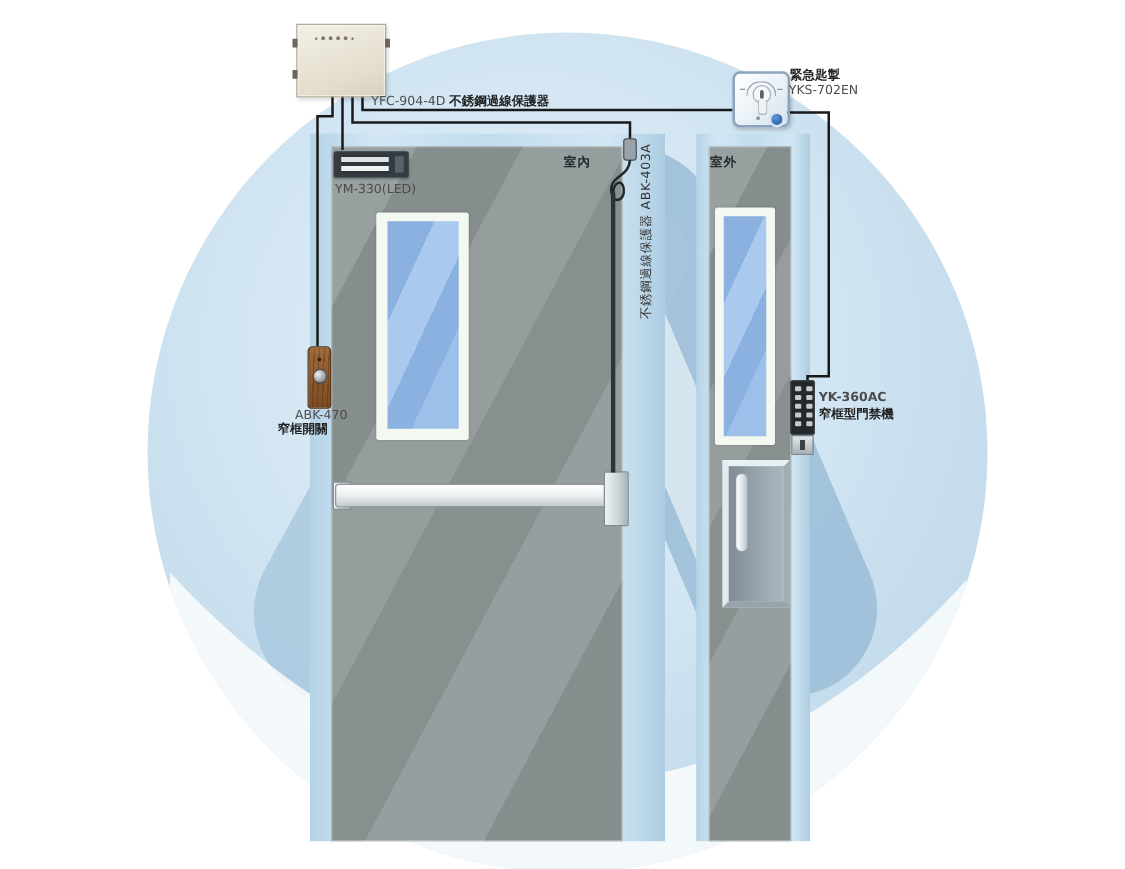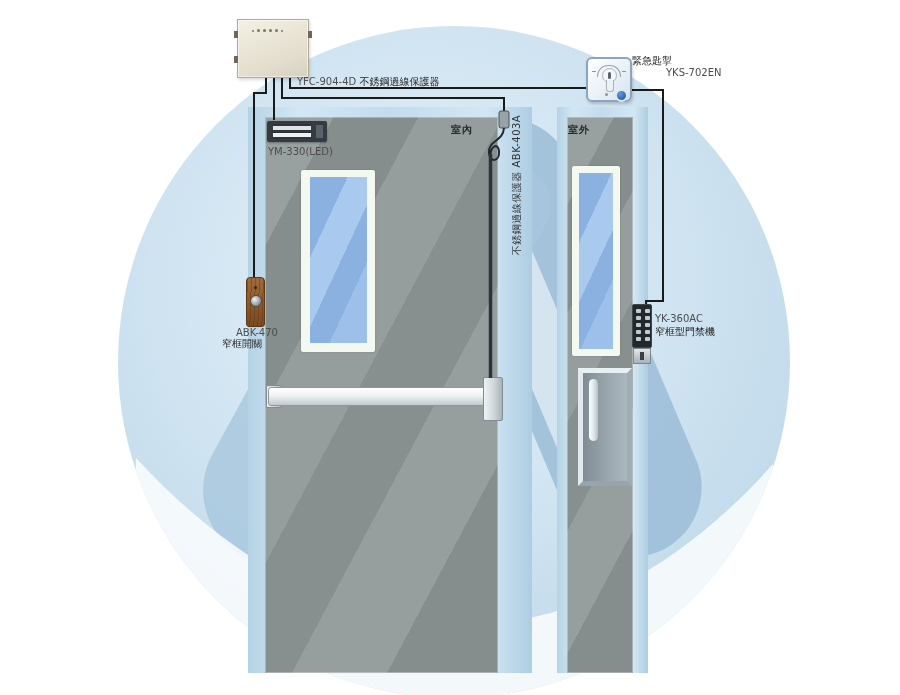--- a/index.html
+++ b/index.html
@@ -72,21 +72,21 @@
   
   #keypad{background:#23282d;border:1px solid #40464c;border-radius:2px;}
   #keypad-grid{display:grid;grid-template-columns:repeat(2,5px);grid-auto-rows:4px;gap:3px 4px;
      padding:4px 0 0 3px;}
   .kp-btn{width:5px;height:4px;background:#c3c9cd;border-radius:1px;}
   #keypad-plate{background:linear-gradient(#e2e7ea,#a9b1b7);border:1px solid #7e878d;}
   #keypad-slot{position:absolute;left:6px;top:3px;width:4px;height:8px;background:#3a4046;}
 
   
   .lbl{color:#4c4c4c;font-size:10px;line-height:11px;white-space:nowrap;z-index:7;}
-  .lbl-dark{color:#222;font-weight:normal;}
+  .lbl-dark{color:#222;font-weight:bold;}
   .room-lbl{color:#23282c;font-size:10px;font-weight:bold;letter-spacing:1px;z-index:7;}
   #protector-lbl{width:160px;text-align:center;transform:rotate(-90deg);transform-origin:center;
      font-size:10px;color:#333;letter-spacing:0.5px;z-index:7;}
 
   svg.overlay{position:absolute;left:0;top:0;z-index:5;pointer-events:none;}
   .comp{z-index:6;}
 </style>
 </head>
 <body>
 
@@ -170,21 +170,21 @@
     <div class="eks-tick" style="left:4px;top:12px;"></div>
     <div class="eks-tick" style="right:4px;top:12px;"></div>
     <div id="eks-cyl-head">
       <div id="eks-key"></div>
     </div>
     <div id="eks-cyl-stem"></div>
     <div id="eks-dot"></div>
     <div id="eks-blue"></div>
   </div>
   <div class="abs lbl lbl-dark" style="left:632px;top:55px;">緊急匙掣</div>
-  <div class="abs lbl" style="left:631px;top:67px;margin-left:35px;">YKS-702EN</div>
+  <div class="abs lbl" style="left:631px;top:67px;">YKS-702EN</div>
 
   <div class="abs comp" id="abk" style="left:246px;top:277px;width:17px;height:48px;">
     <div id="abk-dot"></div>
     <div id="abk-btn"></div>
   </div>
   <div class="abs lbl" style="left:236px;top:327px;">ABK-470</div>
   <div class="abs lbl lbl-dark" style="left:222px;top:338px;">窄框開關</div>
 
   <div class="abs comp" id="keypad" style="left:632px;top:304px;width:18px;height:42px;">
     <div id="keypad-grid">
@@ -196,16 +196,16 @@
         <div class="kp-btn"></div>
       <div class="kp-btn"></div>
         <div class="kp-btn"></div>
       <div class="kp-btn"></div>
         <div class="kp-btn"></div>
     </div>
   </div>
   <div class="abs comp" id="keypad-plate" style="left:633px;top:348px;width:16px;height:14px;">
     <div id="keypad-slot"></div>
   </div>
-  <div class="abs lbl" style="left:655px;top:313px;">YK-360AC</div>
+  <div class="abs lbl" style="left:655px;top:313px;font-weight:bold;">YK-360AC</div>
   <div class="abs lbl lbl-dark" style="left:655px;top:326px;">窄框型門禁機</div>
 
 </div>
 
 </body></html>

